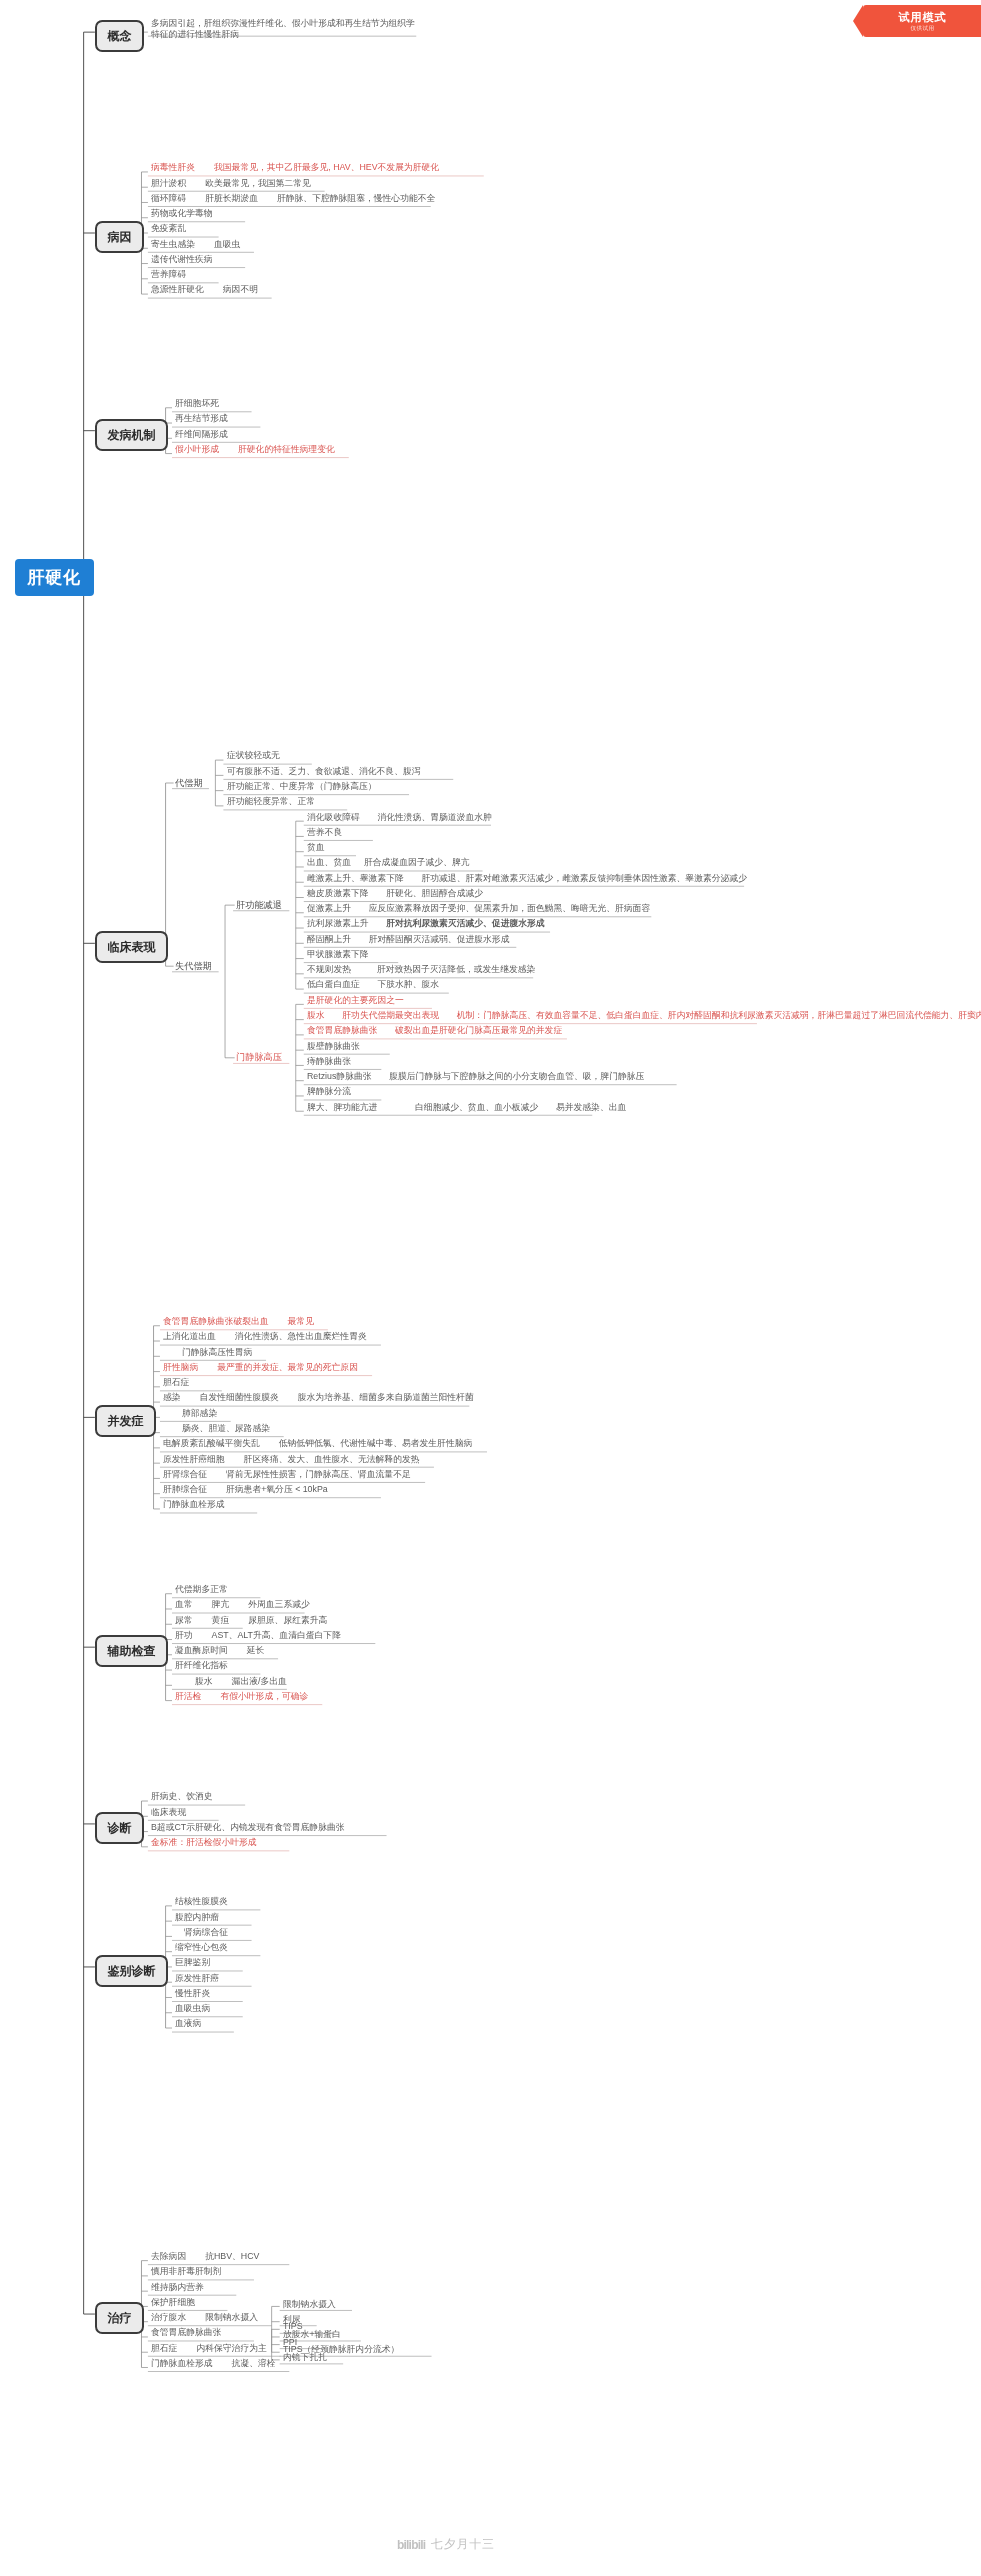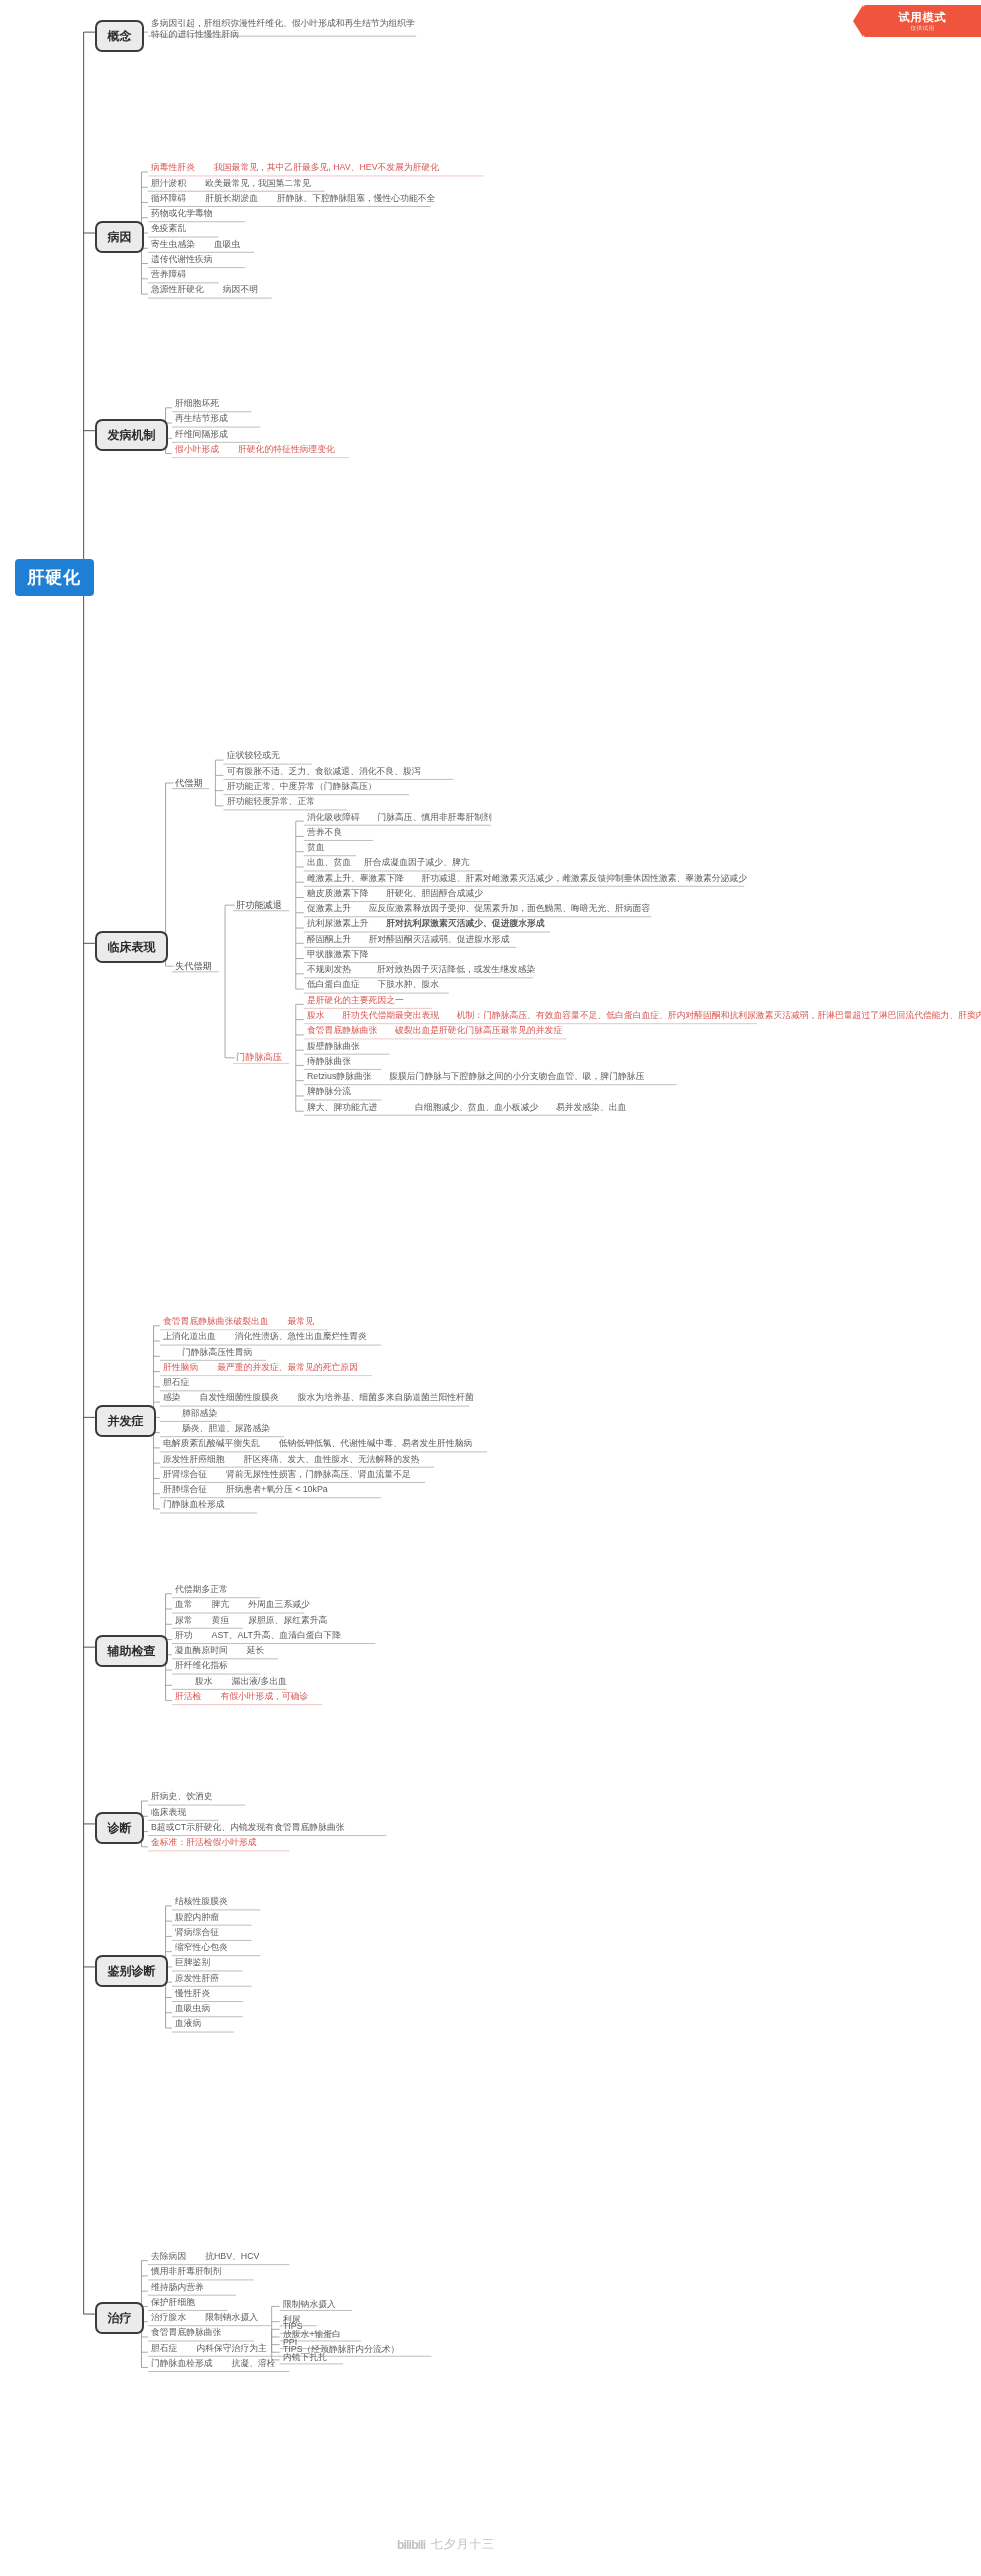--- a/index.html
+++ b/index.html
@@ -354,21 +354,21 @@
     <div class="cell" style="left: 175px; top: 429px;"><span>纤维间隔形成</span></div>
     <div class="cell red" style="left: 175px; top: 444px; color: rgb(217, 83, 79);"><span>假小叶形成</span><span style="margin-left: 19px;">肝硬化的特征性病理变化</span></div>
     <div class="l1" style="left: 95px; top: 931px;"><span>临床表现</span></div>
     <div class="lf l2" style="left: 175px; top: 777px;">代偿期</div>
     <div class="cell" style="left: 227px; top: 750px;"><span>症状较轻或无</span></div>
     <div class="cell" style="left: 227px; top: 766px;"><span>可有腹胀不适、乏力、食欲减退、消化不良、腹泻</span></div>
     <div class="cell" style="left: 227px; top: 781px;"><span>肝功能正常、中度异常（门静脉高压）</span></div>
     <div class="cell" style="left: 227px; top: 796px;"><span>肝功能轻度异常、正常</span></div>
     <div class="lf l2" style="left: 175px; top: 960px;">失代偿期</div>
     <div class="lf l2" style="left: 236px; top: 899px;">肝功能减退</div>
-    <div class="cell" style="left: 307px; top: 812px;"><span>消化吸收障碍</span><span style="margin-left: 17.7px;">门脉高压、慎用非肝毒肝制剂</span></div>
+    <div class="cell" style="left: 307px; top: 812px;"><span>消化吸收障碍</span><span style="margin-left: 17.7px;">消化性溃疡、胃肠道淤血水肿</span></div>
     <div class="cell" style="left: 307px; top: 827px;"><span>营养不良</span></div>
     <div class="cell" style="left: 307px; top: 842px;"><span>贫血</span></div>
     <div class="cell" style="left: 307px; top: 857px;"><span>出血、贫血</span><span style="margin-left: 13px;">肝合成凝血因子减少、脾亢</span></div>
     <div class="cell" style="left: 307px; top: 873px;"><span>雌激素上升、睾激素下降</span><span style="margin-left: 17.7px;">肝功减退、肝素对雌激素灭活减少，雌激素反馈抑制垂体因性激素、睾激素分泌减少</span></div>
     <div class="cell" style="left: 307px; top: 888px;"><span>糖皮质激素下降</span><span style="margin-left: 17.7px;">肝硬化、胆固醇合成减少</span></div>
     <div class="cell" style="left: 307px; top: 903px;"><span>促激素上升</span><span style="margin-left: 17.7px;">应反应激素释放因子受抑、促黑素升加，面色黝黑、晦暗无光、肝病面容</span></div>
     <div class="cell" style="left: 307px; top: 918px;"><span>抗利尿激素上升</span><span style="margin-left: 17.7px; font-weight: bold;">肝对抗利尿激素灭活减少、促进腹水形成</span></div>
     <div class="cell" style="left: 307px; top: 934px;"><span>醛固酮上升</span><span style="margin-left: 17.7px;">肝对醛固酮灭活减弱、促进腹水形成</span></div>
     <div class="cell" style="left: 307px; top: 949px;"><span>甲状腺激素下降</span></div>
     <div class="cell" style="left: 307px; top: 964px;"><span>不规则发热</span><span style="margin-left: 26px;">肝对致热因子灭活降低，或发生继发感染</span></div>
@@ -406,21 +406,21 @@
     <div class="cell" style="left: 175px; top: 1676px; padding-left: 20px;"><span>腹水</span><span style="margin-left: 19px;">漏出液/多出血</span></div>
     <div class="cell red" style="left: 175px; top: 1691px; color: rgb(217, 83, 79);"><span>肝活检</span><span style="margin-left: 19px;">有假小叶形成，可确诊</span></div>
     <div class="l1" style="left: 95px; top: 1812px;"><span>诊断</span></div>
     <div class="cell" style="left: 151px; top: 1791px;"><span>肝病史、饮酒史</span></div>
     <div class="cell" style="left: 151px; top: 1807px;"><span>临床表现</span></div>
     <div class="cell" style="left: 151px; top: 1822px;"><span>B超或CT示肝硬化、内镜发现有食管胃底静脉曲张</span></div>
     <div class="cell red" style="left: 151px; top: 1837px; color: rgb(217, 83, 79);"><span>金标准：肝活检假小叶形成</span></div>
     <div class="l1" style="left: 95px; top: 1955px;"><span>鉴别诊断</span></div>
     <div class="cell" style="left: 175px; top: 1896px;"><span>结核性腹膜炎</span></div>
     <div class="cell" style="left: 175px; top: 1912px;"><span>腹腔内肿瘤</span></div>
-    <div class="cell" style="left: 175px; top: 1927px;"><span>肾病综合征</span></div>
+    <div class="cell" style="left: 184px; top: 1927px;"><span>肾病综合征</span></div>
     <div class="cell" style="left: 175px; top: 1942px;"><span>缩窄性心包炎</span></div>
     <div class="cell" style="left: 175px; top: 1957px;"><span>巨脾鉴别</span></div>
     <div class="cell" style="left: 175px; top: 1973px;"><span>原发性肝癌</span></div>
     <div class="cell" style="left: 175px; top: 1988px;"><span>慢性肝炎</span></div>
     <div class="cell" style="left: 175px; top: 2003px;"><span>血吸虫病</span></div>
     <div class="cell" style="left: 175px; top: 2018px;"><span>血液病</span></div>
     <div class="l1" style="left: 95px; top: 2302px;"><span>治疗</span></div>
     <div class="cell" style="left: 151px; top: 2251px;"><span>去除病因</span><span style="margin-left: 19px;">抗HBV、HCV</span></div>
     <div class="cell" style="left: 151px; top: 2266px;"><span>慎用非肝毒肝制剂</span></div>
     <div class="cell" style="left: 151px; top: 2282px;"><span>维持肠内营养</span></div>

